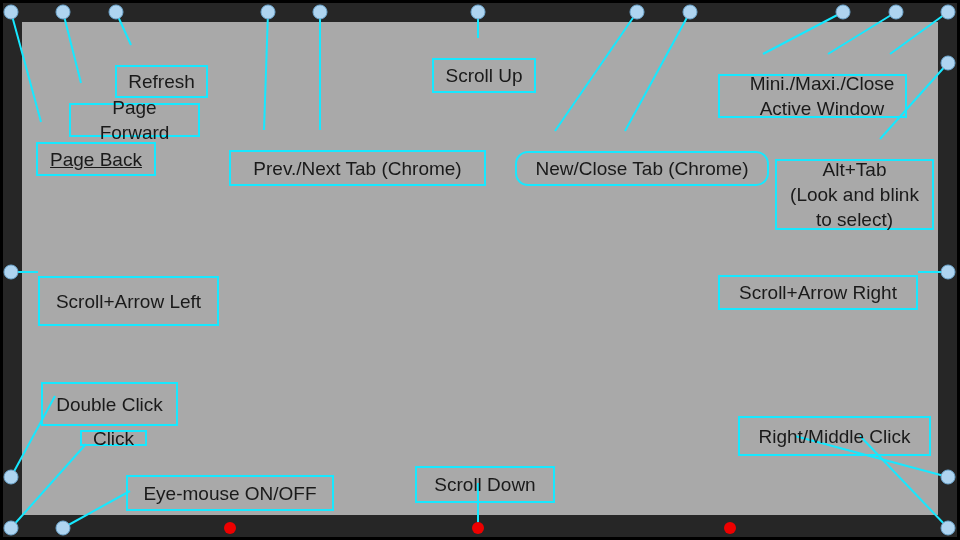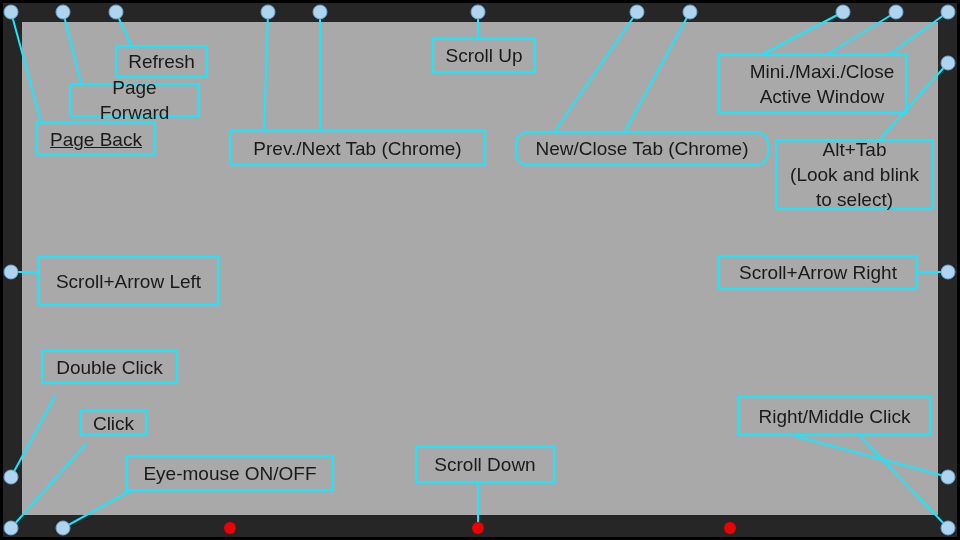--- a/index.html
+++ b/index.html
@@ -70,20 +70,21 @@
     background: rgba(169,169,169,0);
     color: #1a1a1a;
     font-size: 19px;
     line-height: 25px;
     text-align: center;
     white-space: pre-line;
     display: flex;
     align-items: center;
     justify-content: center;
     padding: 1px 7px;
+    margin-top: 20px;
   }
 </style>
 </head>
 <body>
 
 <div id="stage">
 
   <div class="bezel"></div>
   <div class="screen"></div>
   <div class="bezel-outline"></div>
@@ -135,27 +136,27 @@
       <div class="dot red" style="left: 478px; top: 528px;"></div>
       <div class="dot red" style="left: 730px; top: 528px;"></div>
     </div>
   <div id="label-layer">
       <div class="label" style="left: 36px; top: 122px; width: 120px; height: 34px; text-decoration: underline;">Page Back</div>
       <div class="label" style="left: 69px; top: 83px; width: 131px; height: 34px;">Page Forward</div>
       <div class="label" style="left: 115px; top: 45px; width: 93px; height: 33px;">Refresh</div>
       <div class="label" style="left: 229px; top: 130px; width: 257px; height: 36px;">Prev./Next Tab (Chrome)</div>
       <div class="label" style="left: 432px; top: 38px; width: 104px; height: 35px;">Scroll Up</div>
       <div class="label" style="left: 515px; top: 131px; width: 254px; height: 35px; border-radius: 13px;">New/Close Tab (Chrome)</div>
-      <div class="label" style="left: 718px; top: 54px; width: 189px; height: 60px; padding-left: 26px;">Mini./Maxi./Close
+      <div class="label" style="left: 718px; top: 54px; width: 189px; height: 44px; padding-left: 26px;">Mini./Maxi./Close
 Active Window</div>
       <div class="label" style="left: 775px; top: 139px; width: 159px; height: 71px;">Alt+Tab
 (Look and blink
 to select)</div>
       <div class="label" style="left: 38px; top: 256px; width: 181px; height: 50px;">Scroll+Arrow Left</div>
       <div class="label" style="left: 718px; top: 255px; width: 200px; height: 35px;">Scroll+Arrow Right</div>
-      <div class="label" style="left: 41px; top: 350px; width: 137px; height: 34px;">Double Click</div>
-      <div class="label" style="left: 80px; top: 410px; width: 67px; height: 26px; text-align: right;">Click</div>
+      <div class="label" style="left: 41px; top: 362px; width: 137px; height: 44px;">Double Click</div>
+      <div class="label" style="left: 80px; top: 410px; width: 67px; height: 16px; text-align: right;">Click</div>
       <div class="label" style="left: 738px; top: 396px; width: 193px; height: 40px;">Right/Middle Click</div>
       <div class="label" style="left: 126px; top: 455px; width: 208px; height: 36px;">Eye-mouse ON/OFF</div>
       <div class="label" style="left: 415px; top: 446px; width: 140px; height: 37px;">Scroll Down</div>
     </div>
 
 </div>
 
 </body></html>

